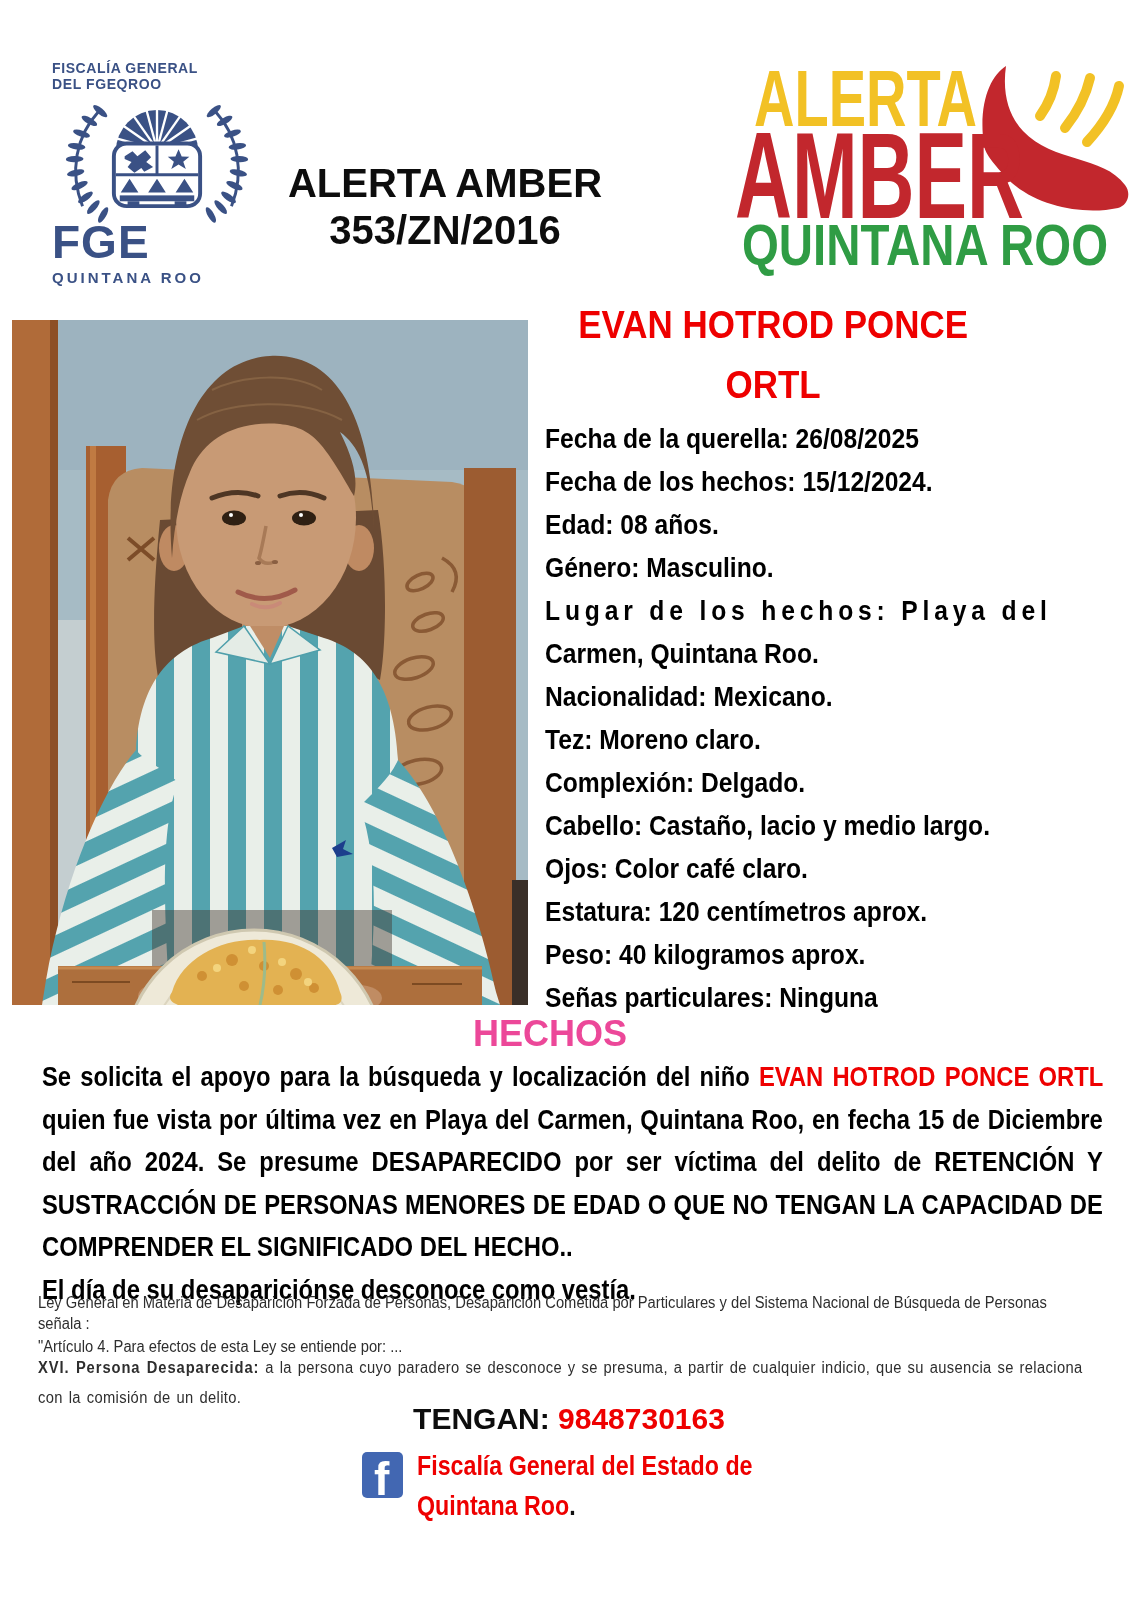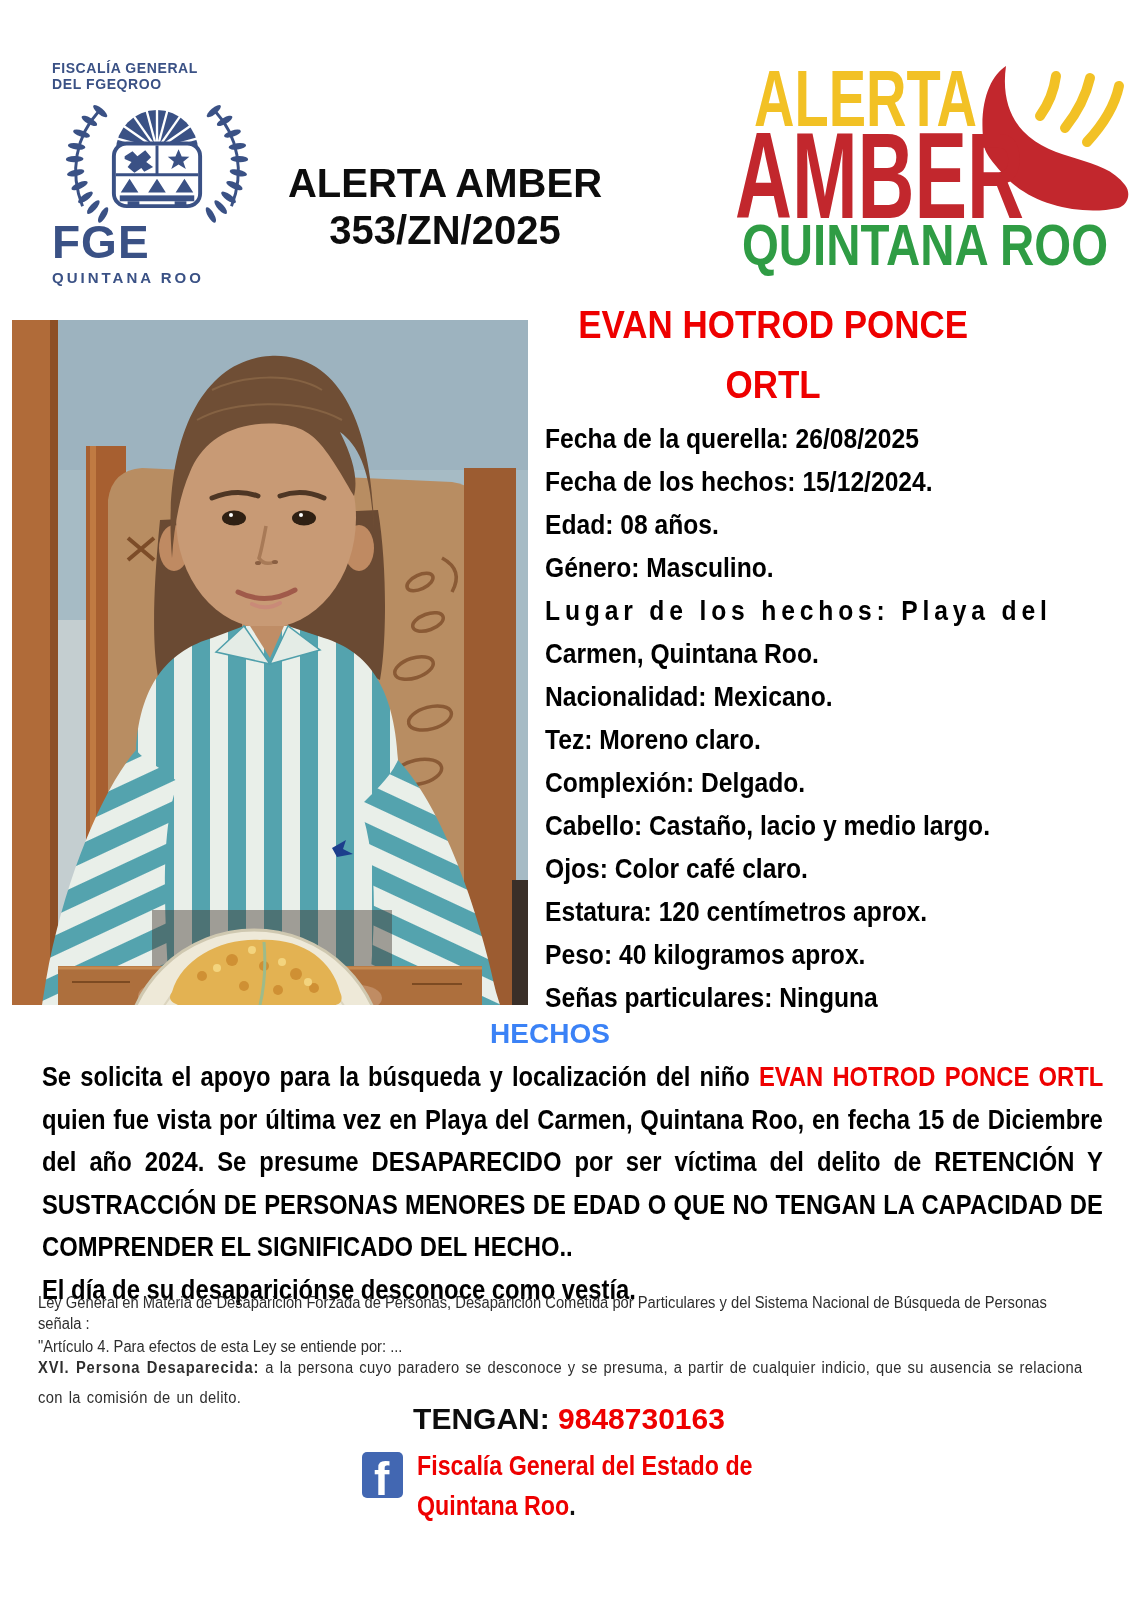--- a/index.html
+++ b/index.html
@@ -26,21 +26,21 @@
   
   .subject-name{position:absolute;left:545px;top:295px;width:496px;text-align:center;
                 color:#EE0000;font-weight:bold;font-size:38px;line-height:60px;
                 transform:scaleX(.92);transform-origin:left top;}
   .details{position:absolute;left:545px;top:417px;width:660px;font-weight:bold;font-size:28px;
            line-height:43px;color:#000;transform:scaleX(.88);transform-origin:left top;}
   .detail-spread{letter-spacing:5.5px;}
 
   
   .hechos-title{position:absolute;left:0;top:1018px;width:1100px;text-align:center;
-                color:#3b82f6;font-weight:bold;font-size:28px;line-height:32px;}
+                color:#ec4899;font-weight:bold;font-size:36px;line-height:32px;}
   .hechos-body{position:absolute;left:42px;top:1056px;width:1248px;font-weight:bold;font-size:28px;
                line-height:42.5px;text-align:justify;color:#000;
                transform:scaleX(.85);transform-origin:left top;}
   .red-inline{color:#EE0000;}
 
   
   .legal{position:absolute;left:38px;top:1292px;width:1180px;font-size:16px;color:#2e2e2e;
          line-height:21px;transform:scaleX(.92);transform-origin:left top;}
   .legal .l2{margin-top:2px;}
   .legal .l3{letter-spacing:.4px;word-spacing:1.5px;white-space:nowrap;}
@@ -119,21 +119,21 @@
       <rect x="62" y="101" width="76" height="6" fill="#3A5185"></rect>
       <rect x="70" y="107" width="12" height="4" fill="#3A5185"></rect>
       <rect x="118" y="107" width="12" height="4" fill="#3A5185"></rect>
     </svg>
     <div class="fge-acronym">FGE</div>
     <div class="fge-region">QUINTANA ROO</div>
   </div>
 
   <div class="case-title">
     <div>ALERTA AMBER</div>
-    <div>353/ZN/2025</div>
+    <div>353/ZN/2016</div>
   </div>
 
   <svg class="amber-logo" viewBox="0 0 412 232">
     <path d="M 262,92 C 256,50 268,22 284,12 C 280,40 287,62 301,77 C 331,109 381,101 403,131 C 410,140 405,152 396,154 C 359,162 309,151 284,123 C 269,107 264,100 262,92 Z" fill="#C2272D"></path>
     <g stroke="#F2C125" stroke-width="10" fill="none" stroke-linecap="round">
       <path d="M 318,62 Q 331,44 334,22"></path>
       <path d="M 343,74 Q 362,50 368,24"></path>
       <path d="M 365,88 Q 391,60 397,32"></path>
     </g>
     <text x="32" y="72" font-size="80" fill="#F2C125" textLength="223" lengthAdjust="spacingAndGlyphs">ALERTA</text>

